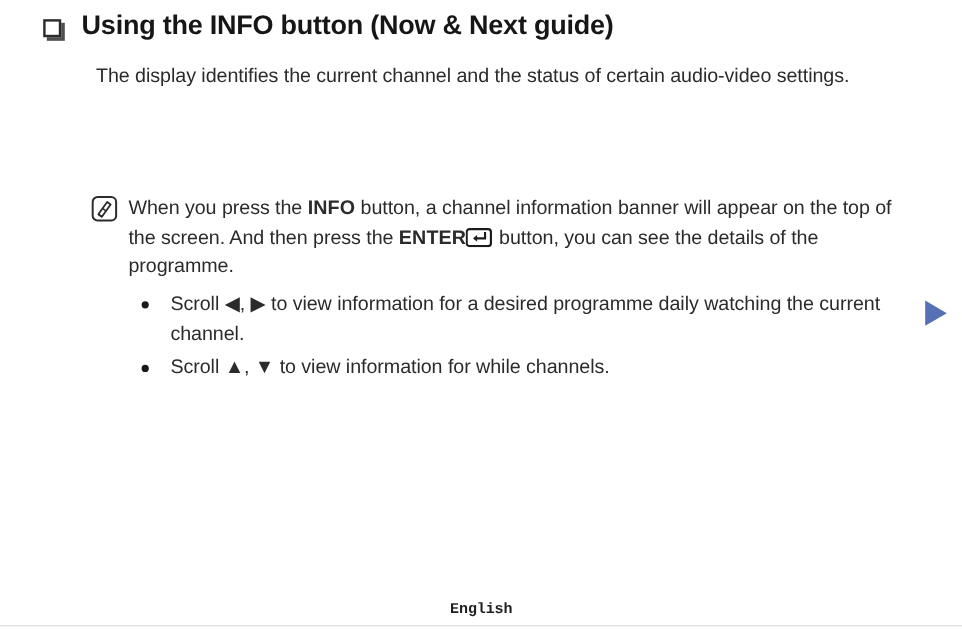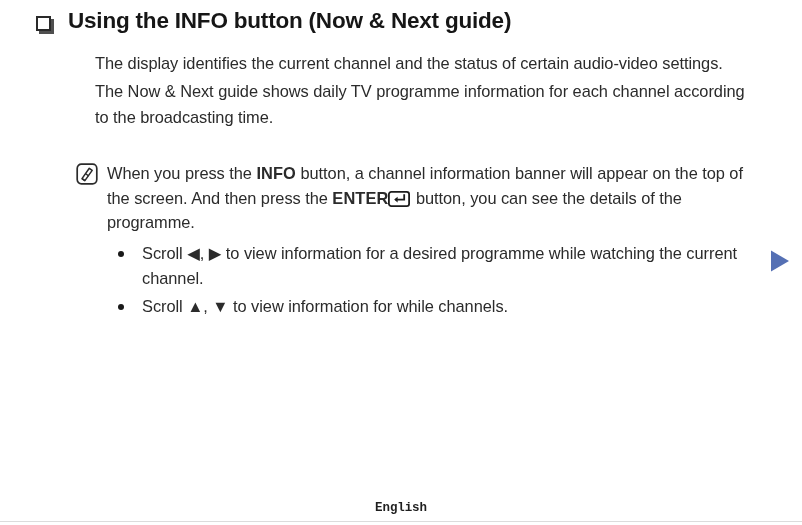--- a/index.html
+++ b/index.html
@@ -70,21 +70,21 @@
   .body-block {
     position: absolute;
     left: 79px;
     top: 50px;
     width: 675px;
   }
   .para {
     font-size: 16.4px;
     line-height: 26px;
     color: #2b2b2b;
-    margin: 0 0 2px 16px;
+    margin: 0 0 2px 1px;
     letter-spacing: -0.05px;
   }
 
   
   .note-block {
     position: absolute;
     left: 76px;
     top: 161px;
     width: 680px;
     display: flex;
@@ -186,21 +186,20 @@
   <div class="heading-row">
     <span class="square-bullet">
       <span class="shadow"></span>
       <span class="face"></span>
     </span>
     <span class="heading-text">Using the INFO button (Now &amp; Next guide)</span>
   </div>
 
   <div class="body-block">
     <p class="para">The display identifies the current channel and the status of certain audio-video settings.</p>
-    <p class="para">The Now &amp; Next guide shows daily TV programme information for each channel according to the broadcasting time.</p>
   </div>
 
   <div class="note-block">
     <span class="note-icon">
       <svg viewBox="0 0 22 22" width="22" height="22" aria-hidden="true">
         <rect x="1.2" y="1.2" width="19.6" height="19.6" rx="4.2" ry="4.2" fill="none" stroke="#2b2b2b" stroke-width="1.7"></rect>
         <path d="M6.0 15.6 L13.3 5.3 L16.2 7.4 L8.9 17.6 Z" fill="none" stroke="#2b2b2b" stroke-width="1.5" stroke-linejoin="round"></path>
         <path d="M6.0 15.6 L8.9 17.6" stroke="#2b2b2b" stroke-width="1.4"></path>
         <path d="M9.6 10.8 L12.6 12.9" stroke="#2b2b2b" stroke-width="1.3"></path>
       </svg>
@@ -212,21 +211,21 @@
           <path d="M16.2 4.2 L16.2 8.6 L8.2 8.6" fill="none" stroke="#1c1c1c" stroke-width="1.8" stroke-linecap="square"></path>
           <path d="M9.6 5.8 L6.2 8.6 L9.6 11.4 Z" fill="#1c1c1c"></path>
         </svg>
       </span><span> button, you can see the details of the programme.</span>
     </span>
   </div>
 
   <div class="bullet-list">
     <div class="bullet-item">
       <span class="dot"></span>
-      <span class="bullet-text">Scroll ◀, ▶ to view information for a desired programme while watching the current channel.</span>
+      <span class="bullet-text">Scroll ◀, ▶ to view information for a desired programme daily watching the current channel.</span>
     </div>
     <div class="bullet-item">
       <span class="dot"></span>
       <span class="bullet-text">Scroll ▲, ▼ to view information for while channels.</span>
     </div>
   </div>
 
   <div class="next-arrow">
     <svg viewBox="0 0 22 24" width="22" height="24" aria-hidden="true">
       <polygon points="2,1.5 2,22.5 20,12" fill="#5570b4"></polygon>

